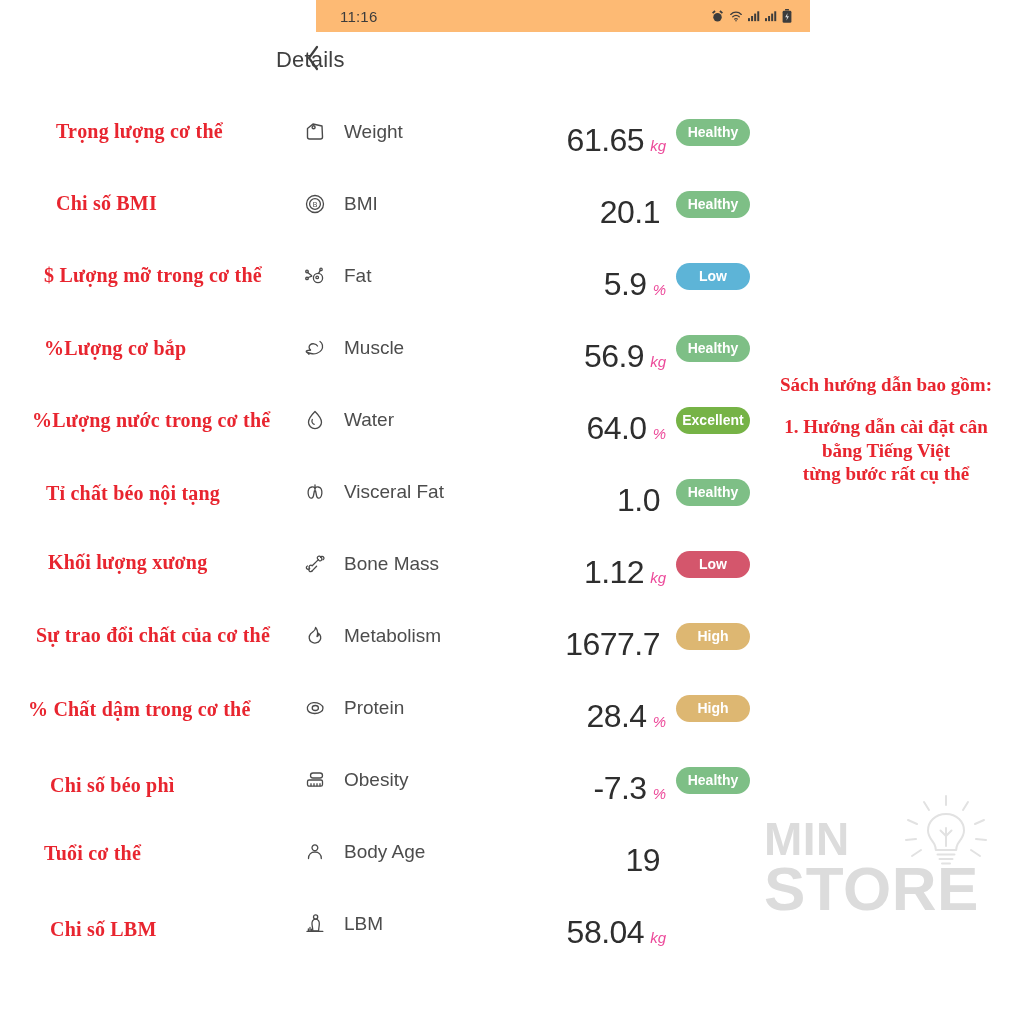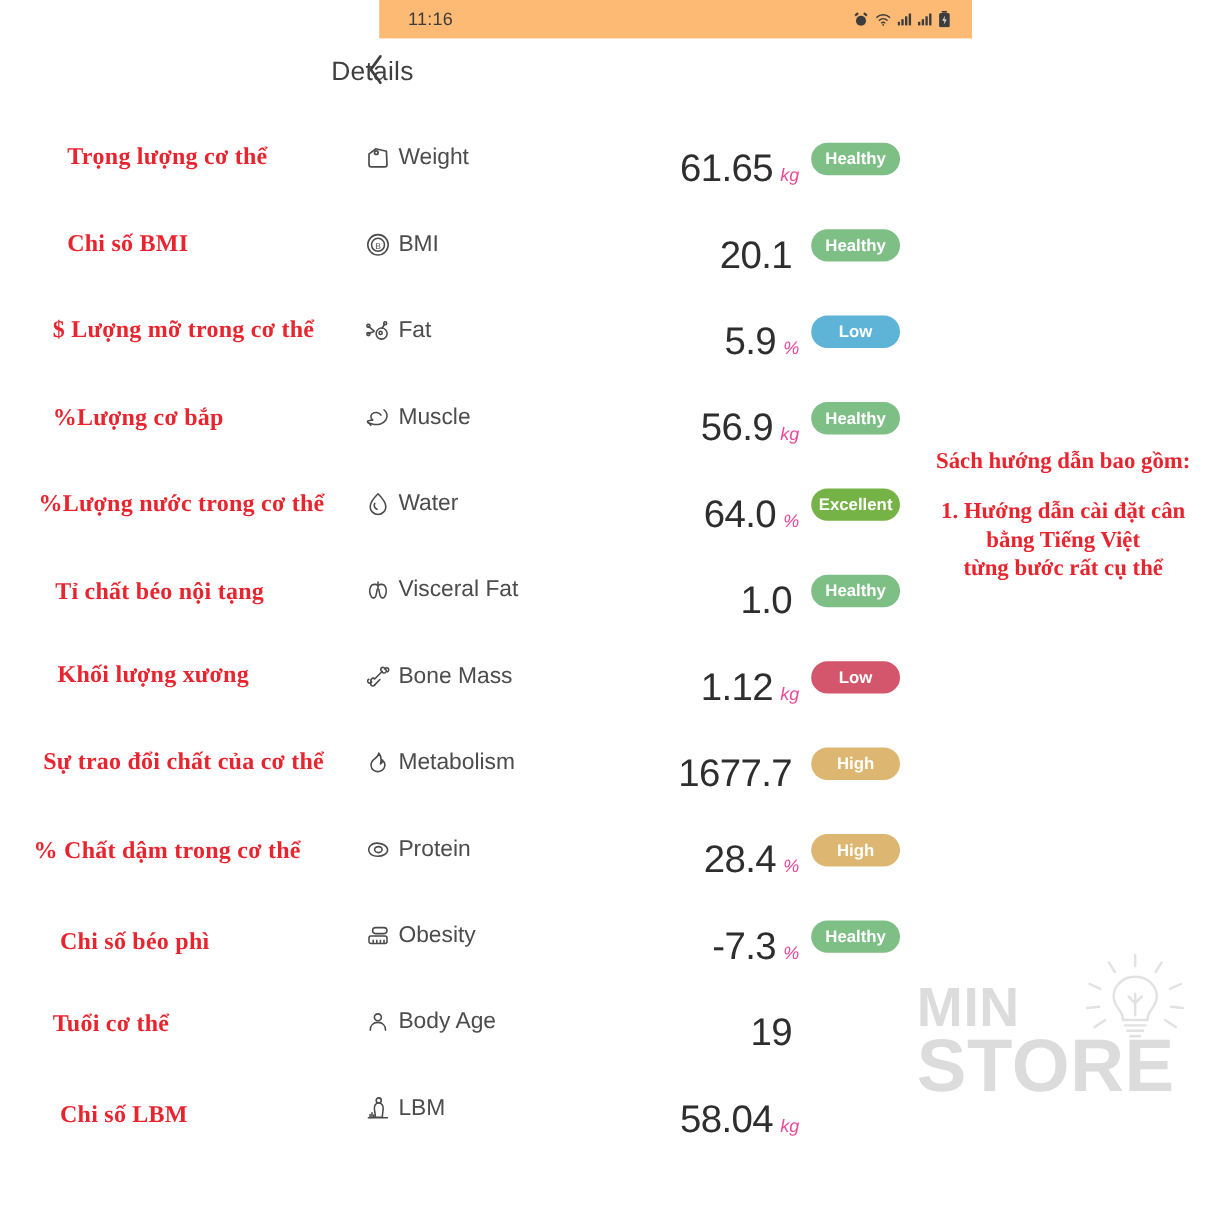--- a/index.html
+++ b/index.html
@@ -108,21 +108,21 @@
   .metric-icon {
     width: 34px;
     min-width: 34px;
     display: flex;
     align-items: center;
     justify-content: center;
     color: #4a4a4a;
   }
   .metric-icon svg { display: block; }
   .metric-label {
-    margin-left: 0;
+    margin-left: 12px;
     font-size: 19px;
     color: #4c4c4c;
     white-space: nowrap;
   }
   .metric-valwrap {
     margin-left: auto;
     display: flex;
     align-items: baseline;
     justify-content: flex-end;
     width: 180px;

